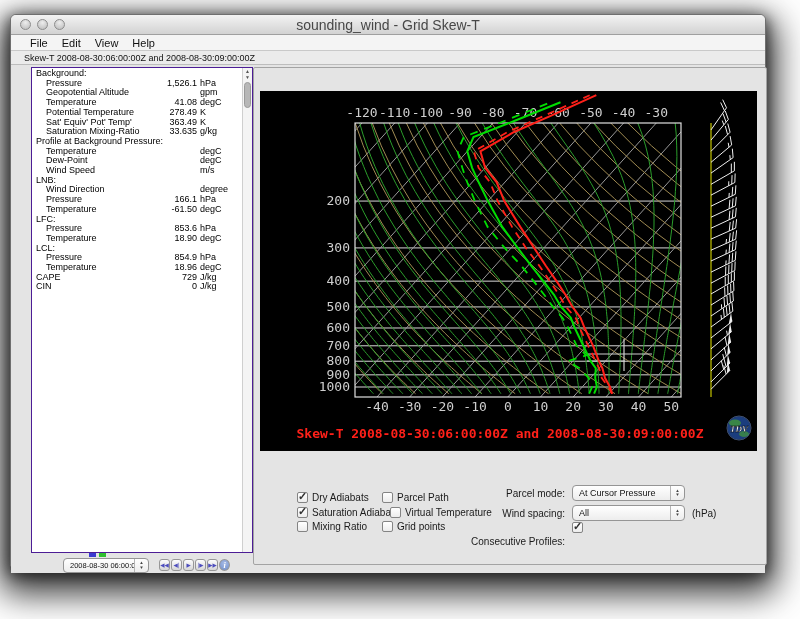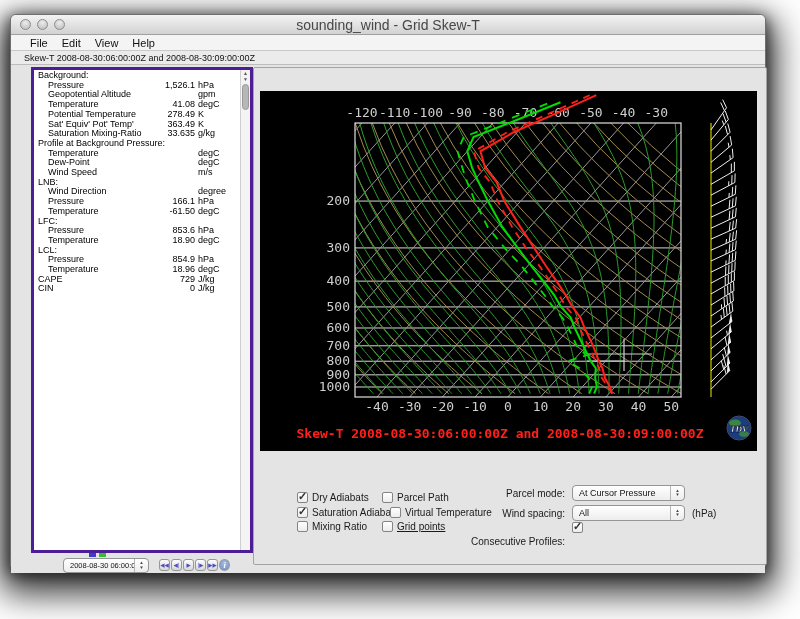--- a/index.html
+++ b/index.html
@@ -13,21 +13,21 @@
   .light{width:11px;height:11px;border-radius:50%;box-sizing:border-box;border:1px solid #8d8d8d;
     background:radial-gradient(circle at 50% 30%,#ededed,#b9b9b9);}
   .title{font-size:14px;color:#474747;}
   .menubar{height:15px;background:#f4f4f4;border-bottom:1px solid #c9c9c9;display:flex;align-items:center;padding-left:12px;}
   .menu-item{font-size:11px;color:#111;padding:0 7px;}
   .subtitlebar{height:13px;background:#ebebeb;border-bottom:1px solid #bdbdbd;display:flex;align-items:center;}
   .subtitle{font-size:9px;color:#111;padding-left:13px;white-space:nowrap;}
   .content{position:relative;height:508px;background:#e4e4e4;}
   
   .leftpanel{position:absolute;left:20px;top:2px;width:222px;height:486px;background:#fff;
-    border:3px solid #4c1d95;box-sizing:border-box;overflow:hidden;}
+    border:1px solid #4c1d95;box-sizing:border-box;overflow:hidden;}
   .lp-rows{position:absolute;left:0;top:1px;right:10px;}
   .lp-row{display:flex;font-size:9px;line-height:9.7px;color:#000;white-space:nowrap;}
   .lp-label{flex:1;overflow:hidden;}
   .lp-value{text-align:right;}
   .lp-unit{width:42px;padding-left:3px;}
   .lp-scroll{position:absolute;right:0;top:0;bottom:0;width:10px;background:#f4f4f4;border-left:1px solid #cfcfcf;box-sizing:border-box;}
   .lp-thumb{position:absolute;left:1px;top:14px;width:7px;height:26px;border-radius:4px;background:#b7b7b7;border:1px solid #9a9a9a;box-sizing:border-box;}
   .lp-arrows{position:absolute;left:0;top:0;width:9px;height:14px;font-size:5px;line-height:6px;color:#555;text-align:center;}
   
   .rightbox{position:absolute;left:242px;top:2px;width:514px;height:498px;background:#e4e4e4;
@@ -475,21 +475,21 @@
             <span>Mixing Ratio</span>
           </div>
           <div class="opt" style="left: 128px; top: 424px;">
             <span class="cb"></span>
             <span>Parcel Path</span>
           </div>
           <div class="opt" style="left: 136px; top: 439px;">
             <span class="cb"></span>
             <span>Virtual Temperature</span>
           </div>
-          <div class="opt" style="left: 128px; top: 453px; text-decoration: underline;">
+          <div class="opt" style="left: 128px; top: 453px;">
             <span class="cb"></span>
             <span>Grid points</span>
           </div>
         </div>
       <div class="ctl-label" style="left:160px;top:420px;width:151px;">Parcel mode:</div>
       <div class="combo" style="left:318px;top:417px;width:113px;">
         <span class="val">At Cursor Pressure</span>
         <span class="arrows"></span>
       </div>
       <div class="ctl-label" style="left:160px;top:440px;width:151px;">Wind spacing:</div>

